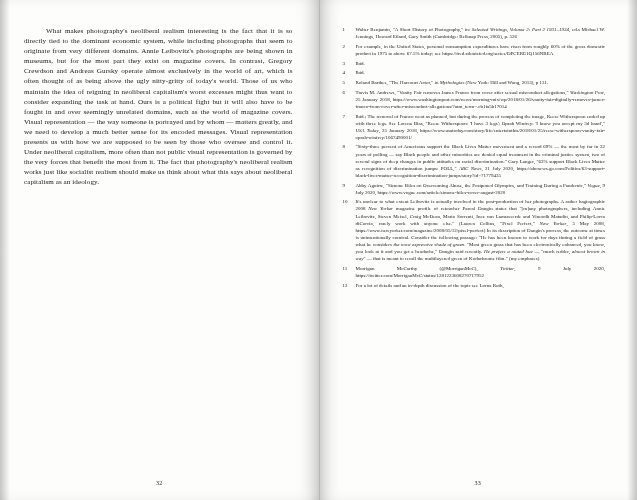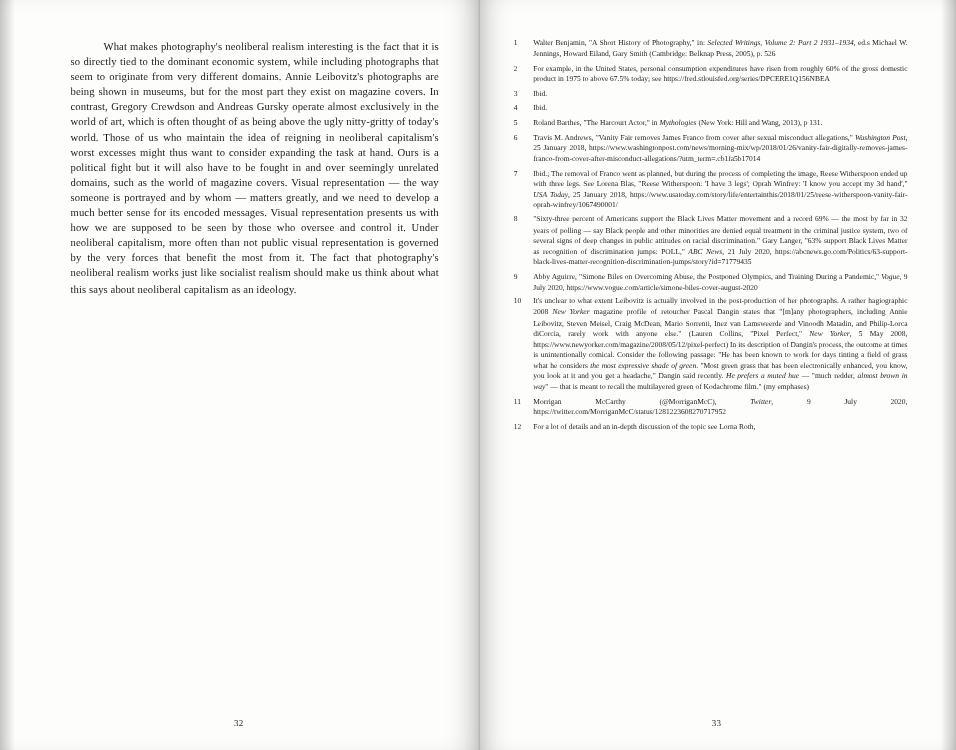--- a/index.html
+++ b/index.html
@@ -22,21 +22,21 @@
   }
   .page {
     position: relative;
     background: #fdfdfb;
     box-sizing: border-box;
     height: 500px;
     width: 318.5px;
     overflow: hidden;
   }
   .page-left {
-    padding: 26px 26px 26px 47px;
+    padding: 26px 26px 26px 24px;
     box-shadow: inset -14px 0 22px -16px rgba(0,0,0,0.45);
   }
   .page-right {
     padding: 26px 32px 26px 24px;
     box-shadow: inset 14px 0 22px -16px rgba(0,0,0,0.45);
   }
   .gutter {
     position: absolute;
     left: 318.5px; top: 0;
     width: 0px; height: 500px;

